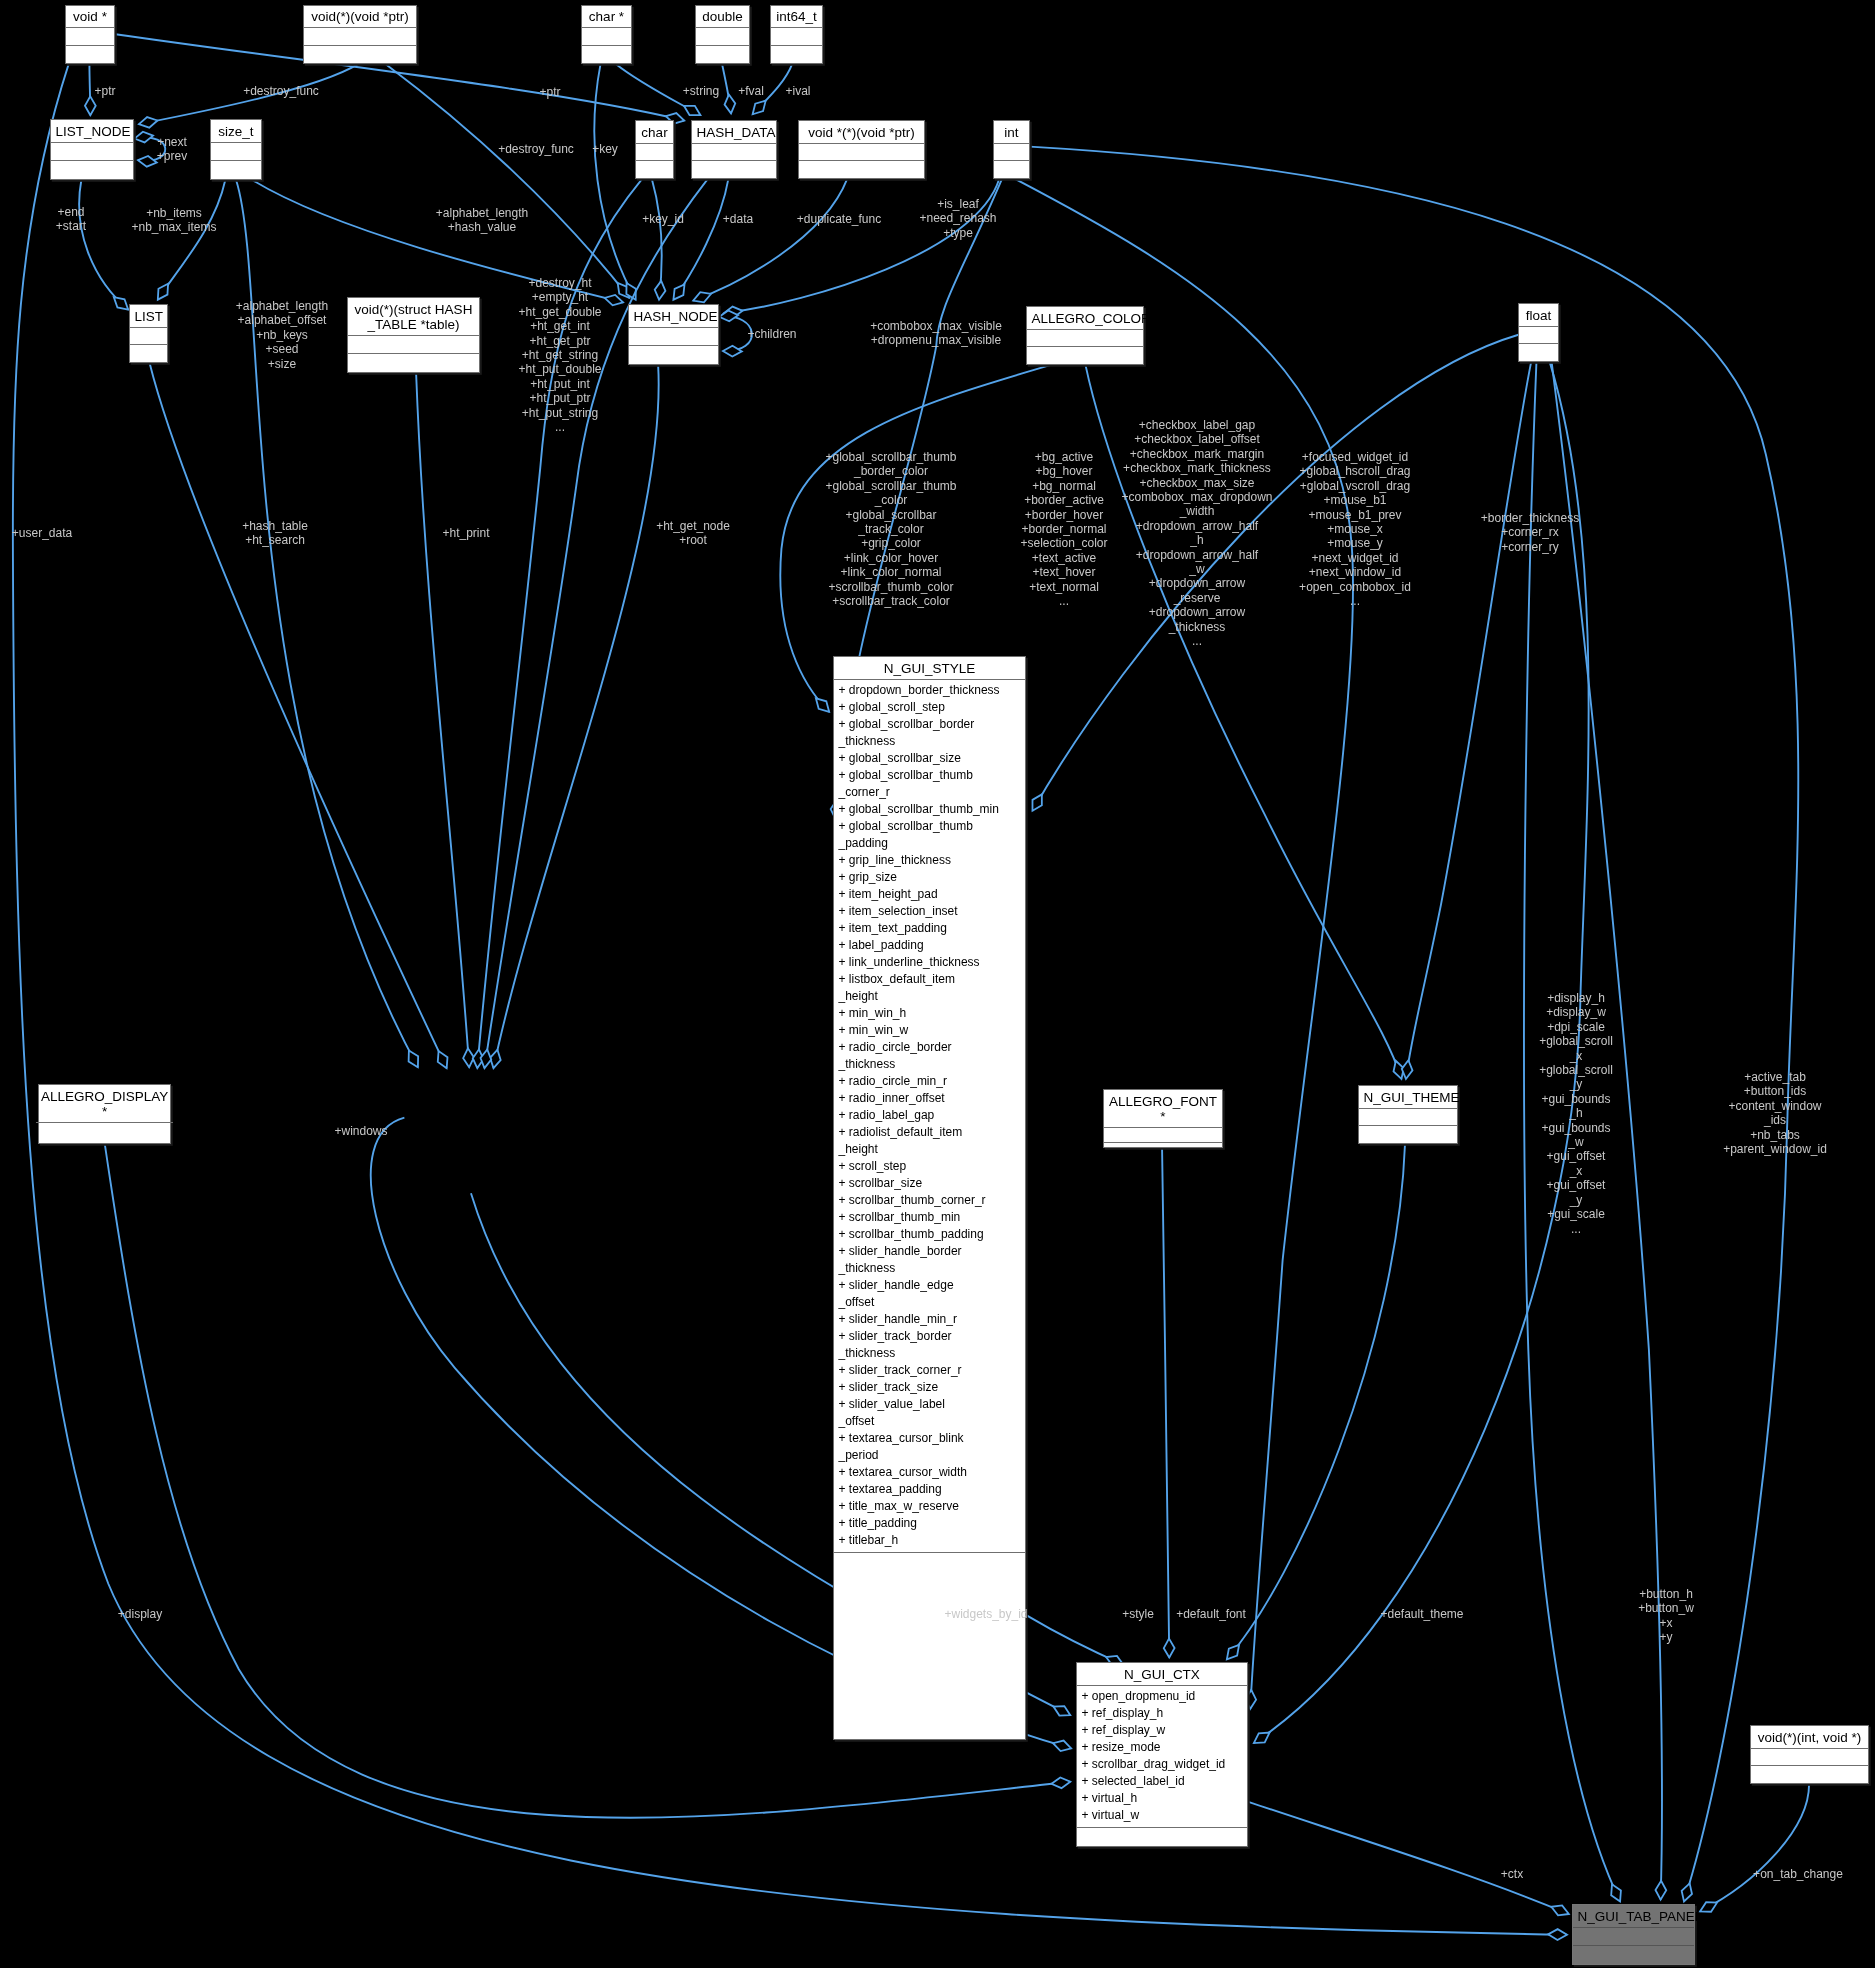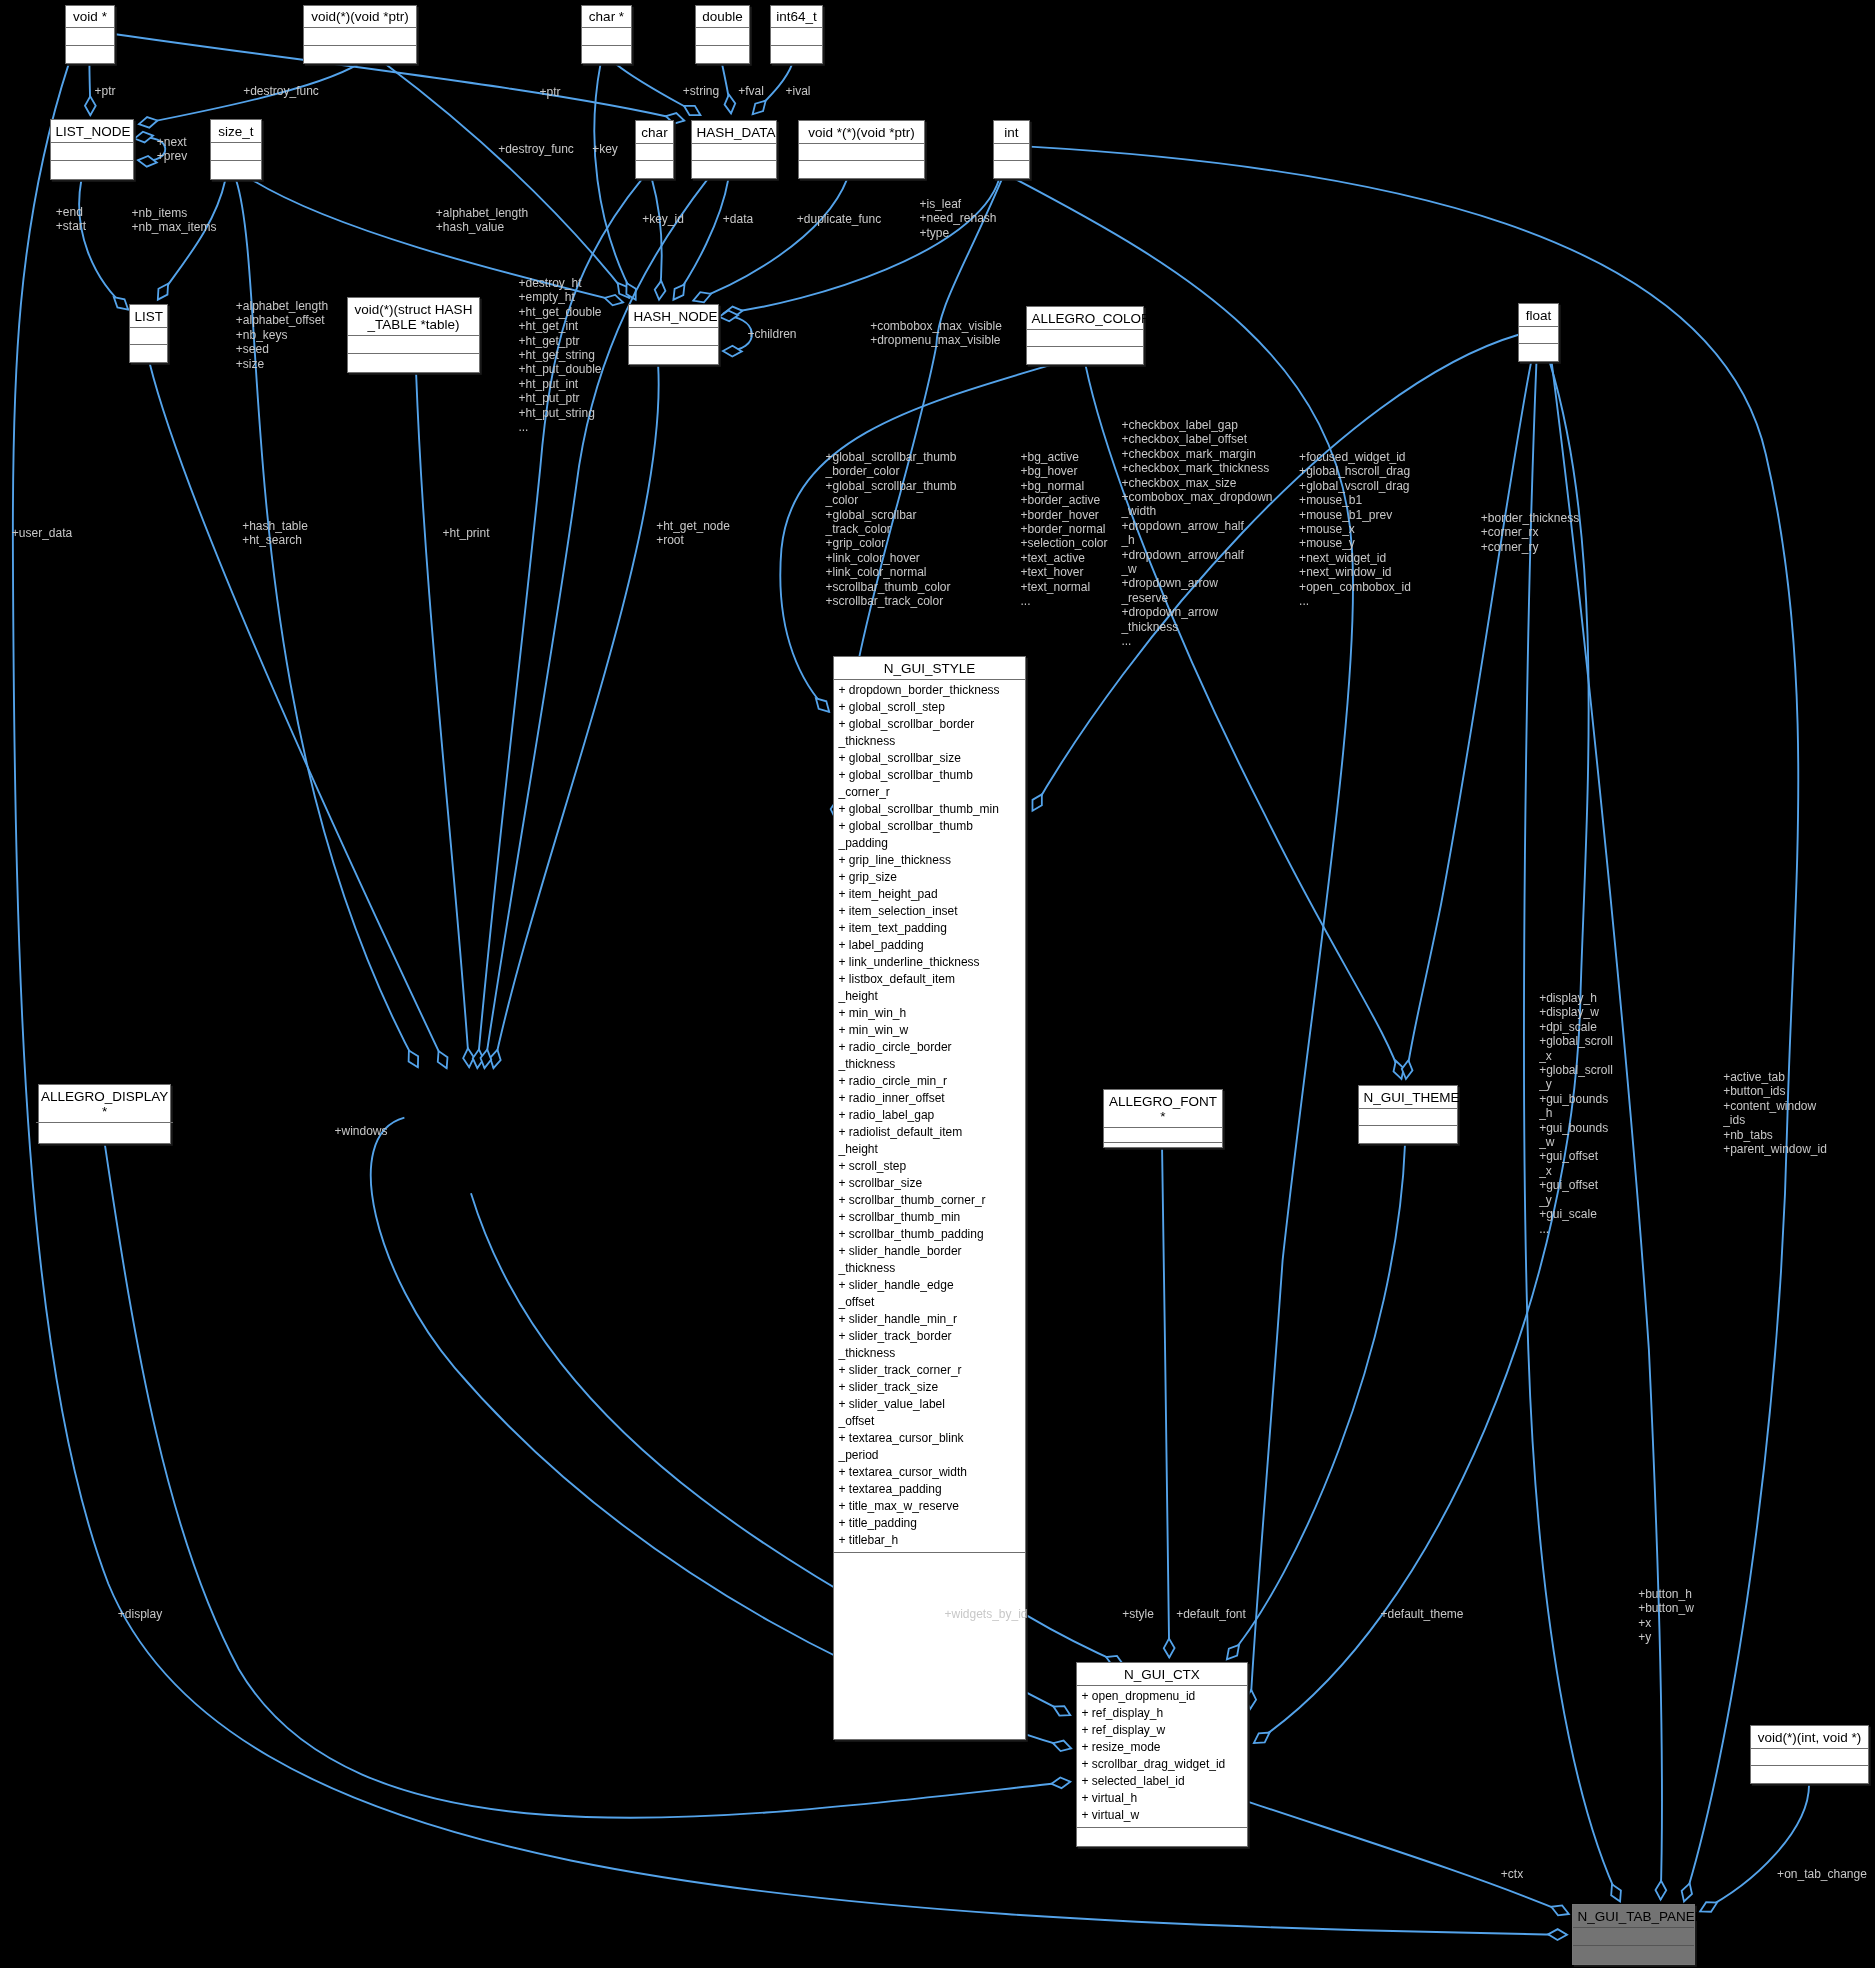--- a/index.html
+++ b/index.html
@@ -23,21 +23,21 @@
   .node-row.mid{border-bottom:1.8px solid #6f6f6f;}
   .node-attrs{
     flex:0 0 auto;text-align:left;color:#000;font-size:12px;line-height:17px;
     padding:2.7px 2.7px 2.7px 4.5px;border-bottom:1.8px solid #6f6f6f;white-space:pre-line;
   }
   .node.highlight{background:#737373;border-color:#777;}
   .node.highlight .node-title{border-color:#555;}
   .node.highlight .node-row.mid{border-color:#555;}
   .edge-label{
     position:absolute;transform:translate(-50%,-50%);
-    color:#c8c8c8;font-size:12px;line-height:14.4px;
+    color:#c8c8c8;font-size:12px;line-height:14.4px;text-align:center;
     white-space:pre-line;pointer-events:none;
   }
 </style>
 </head>
 <body>
 
 <div id="canvas">
   <svg id="edges-svg" viewBox="0 0 2084 2187" xmlns="http://www.w3.org/2000/svg">
       <path d="M99,71 C99,90 100,110 100,128" class="edge" stroke="#54a3ea"></path>
       <polygon points="100.0,128.0 94.0,117.5 99.9,107.0 106.0,117.5" class="diamond" fill="#000" stroke="#54a3ea"></polygon>
@@ -425,15 +425,15 @@
     <div class="edge-label" style="left: 140px; top: 1614px;">+display</div>
     <div class="edge-label" style="left: 986px; top: 1614px;">+widgets_by_id</div>
     <div class="edge-label" style="left: 1138px; top: 1614px;">+style</div>
     <div class="edge-label" style="left: 1211px; top: 1614px;">+default_font</div>
     <div class="edge-label" style="left: 1422px; top: 1614px;">+default_theme</div>
     <div class="edge-label" style="left: 1666px; top: 1616px;">+button_h
 +button_w
 +x
 +y</div>
     <div class="edge-label" style="left: 1512px; top: 1874px;">+ctx</div>
-    <div class="edge-label" style="left: 1798px; top: 1874px; margin-left: 24px;">+on_tab_change</div>
+    <div class="edge-label" style="left: 1798px; top: 1874px;">+on_tab_change</div>
   </div>
 
 
 </body></html>

